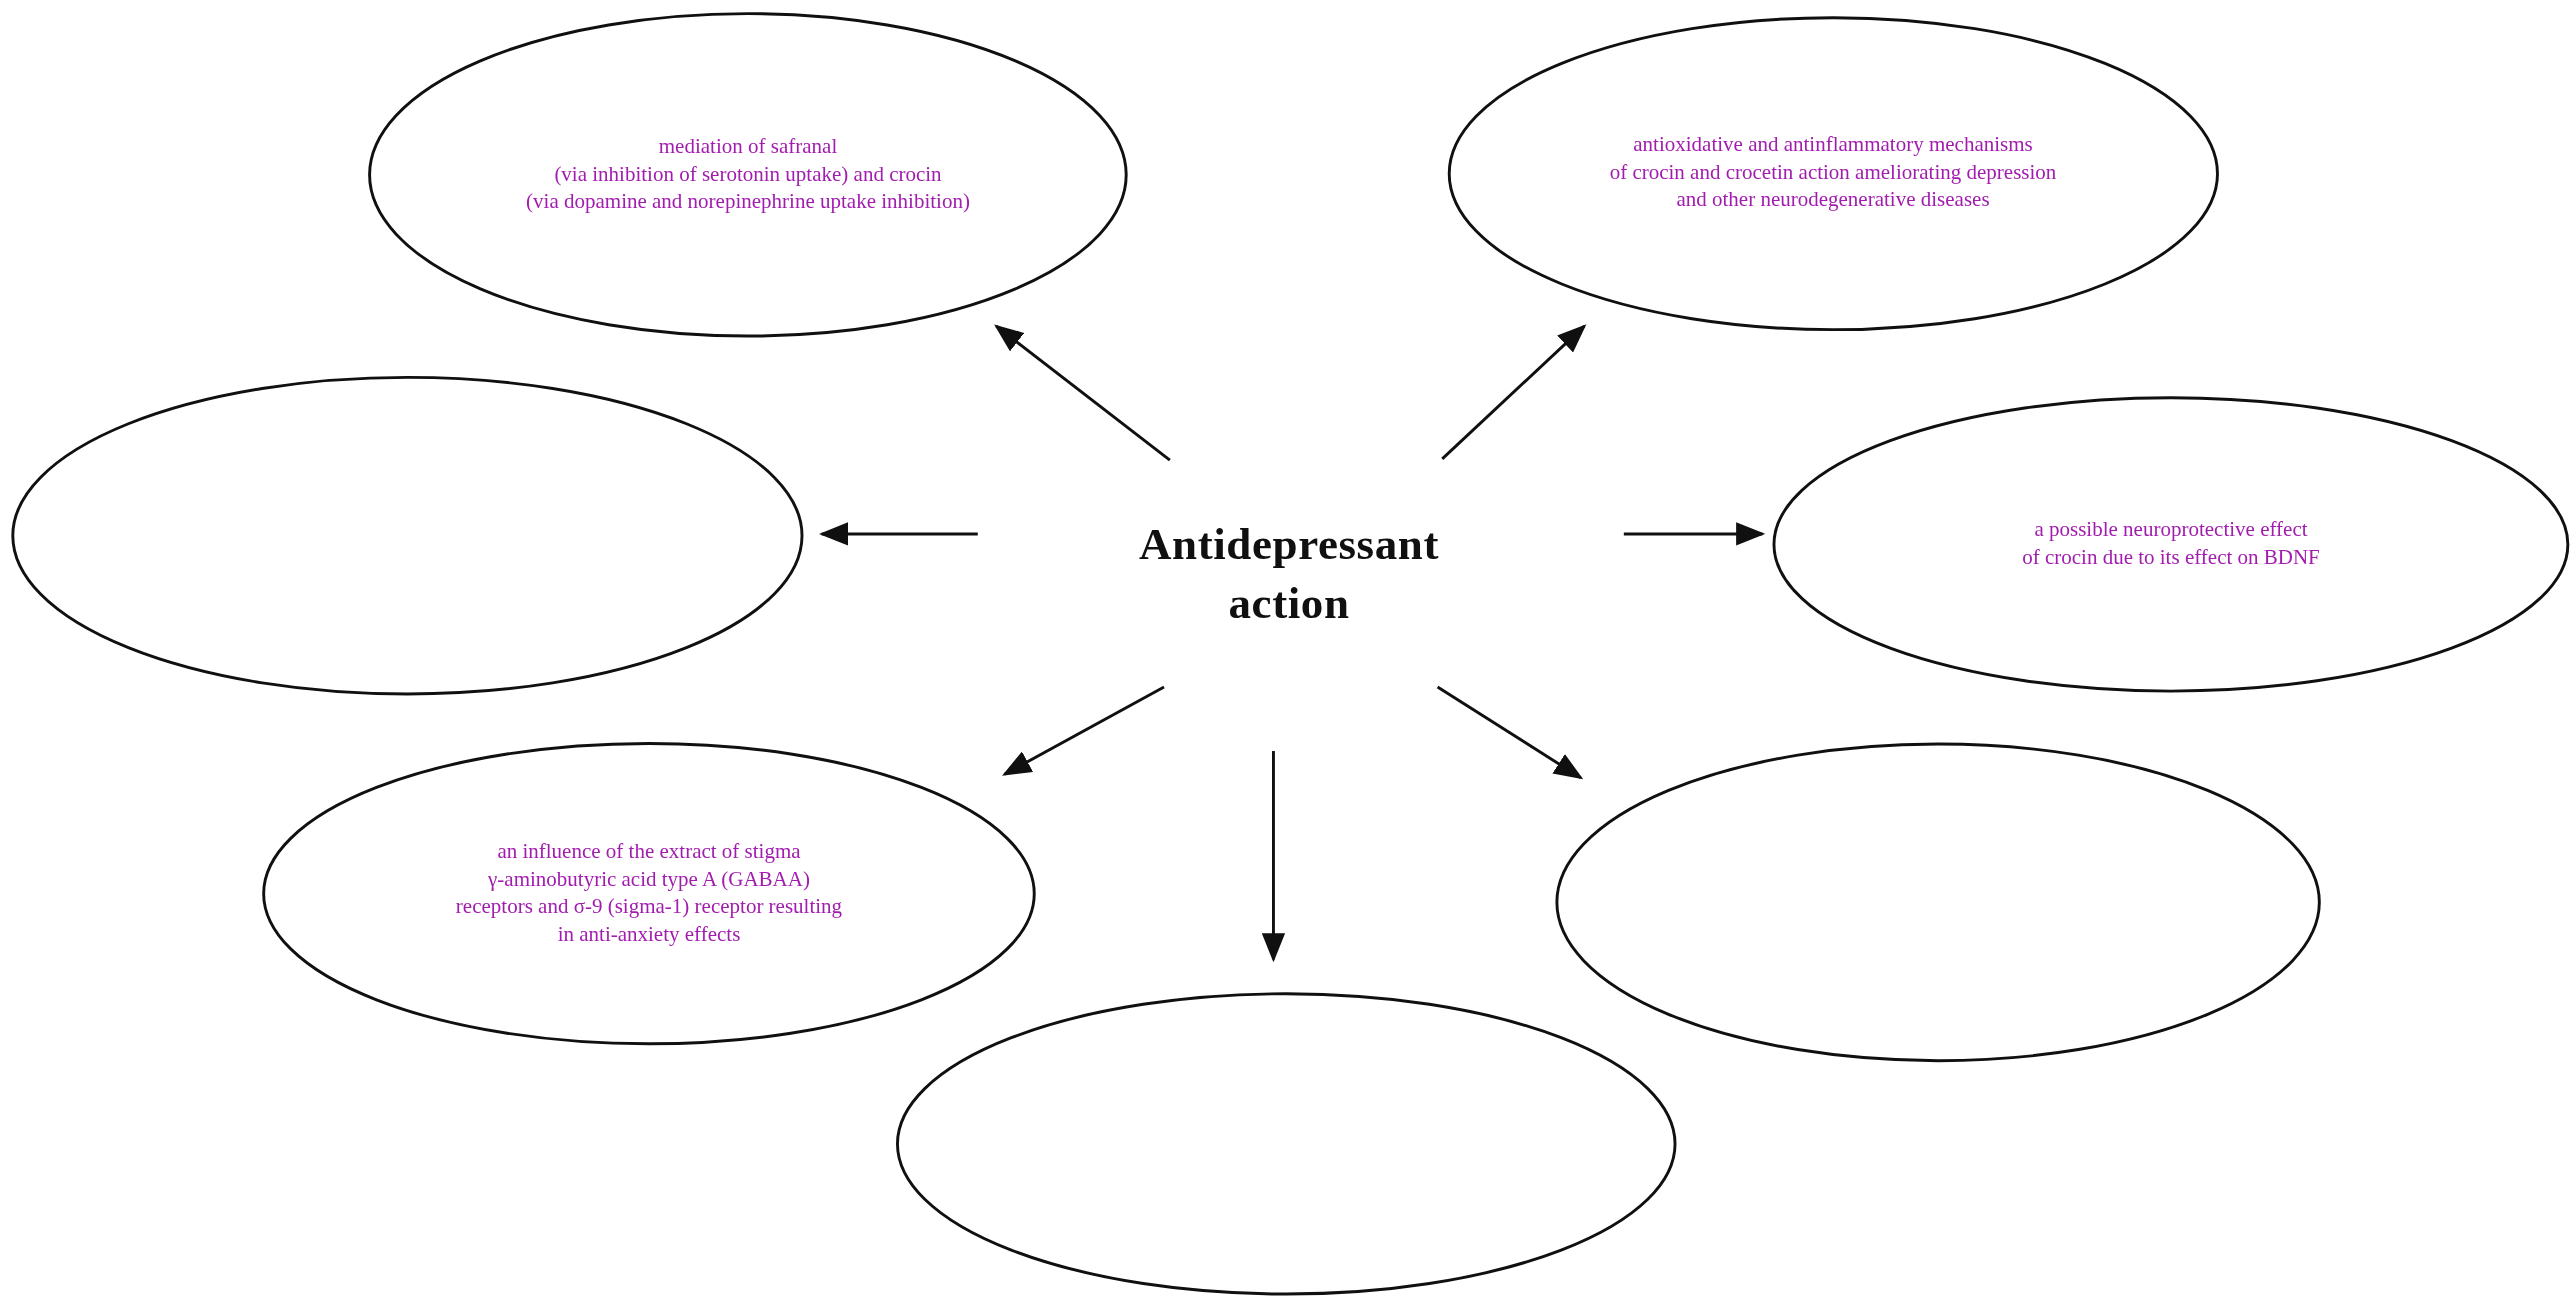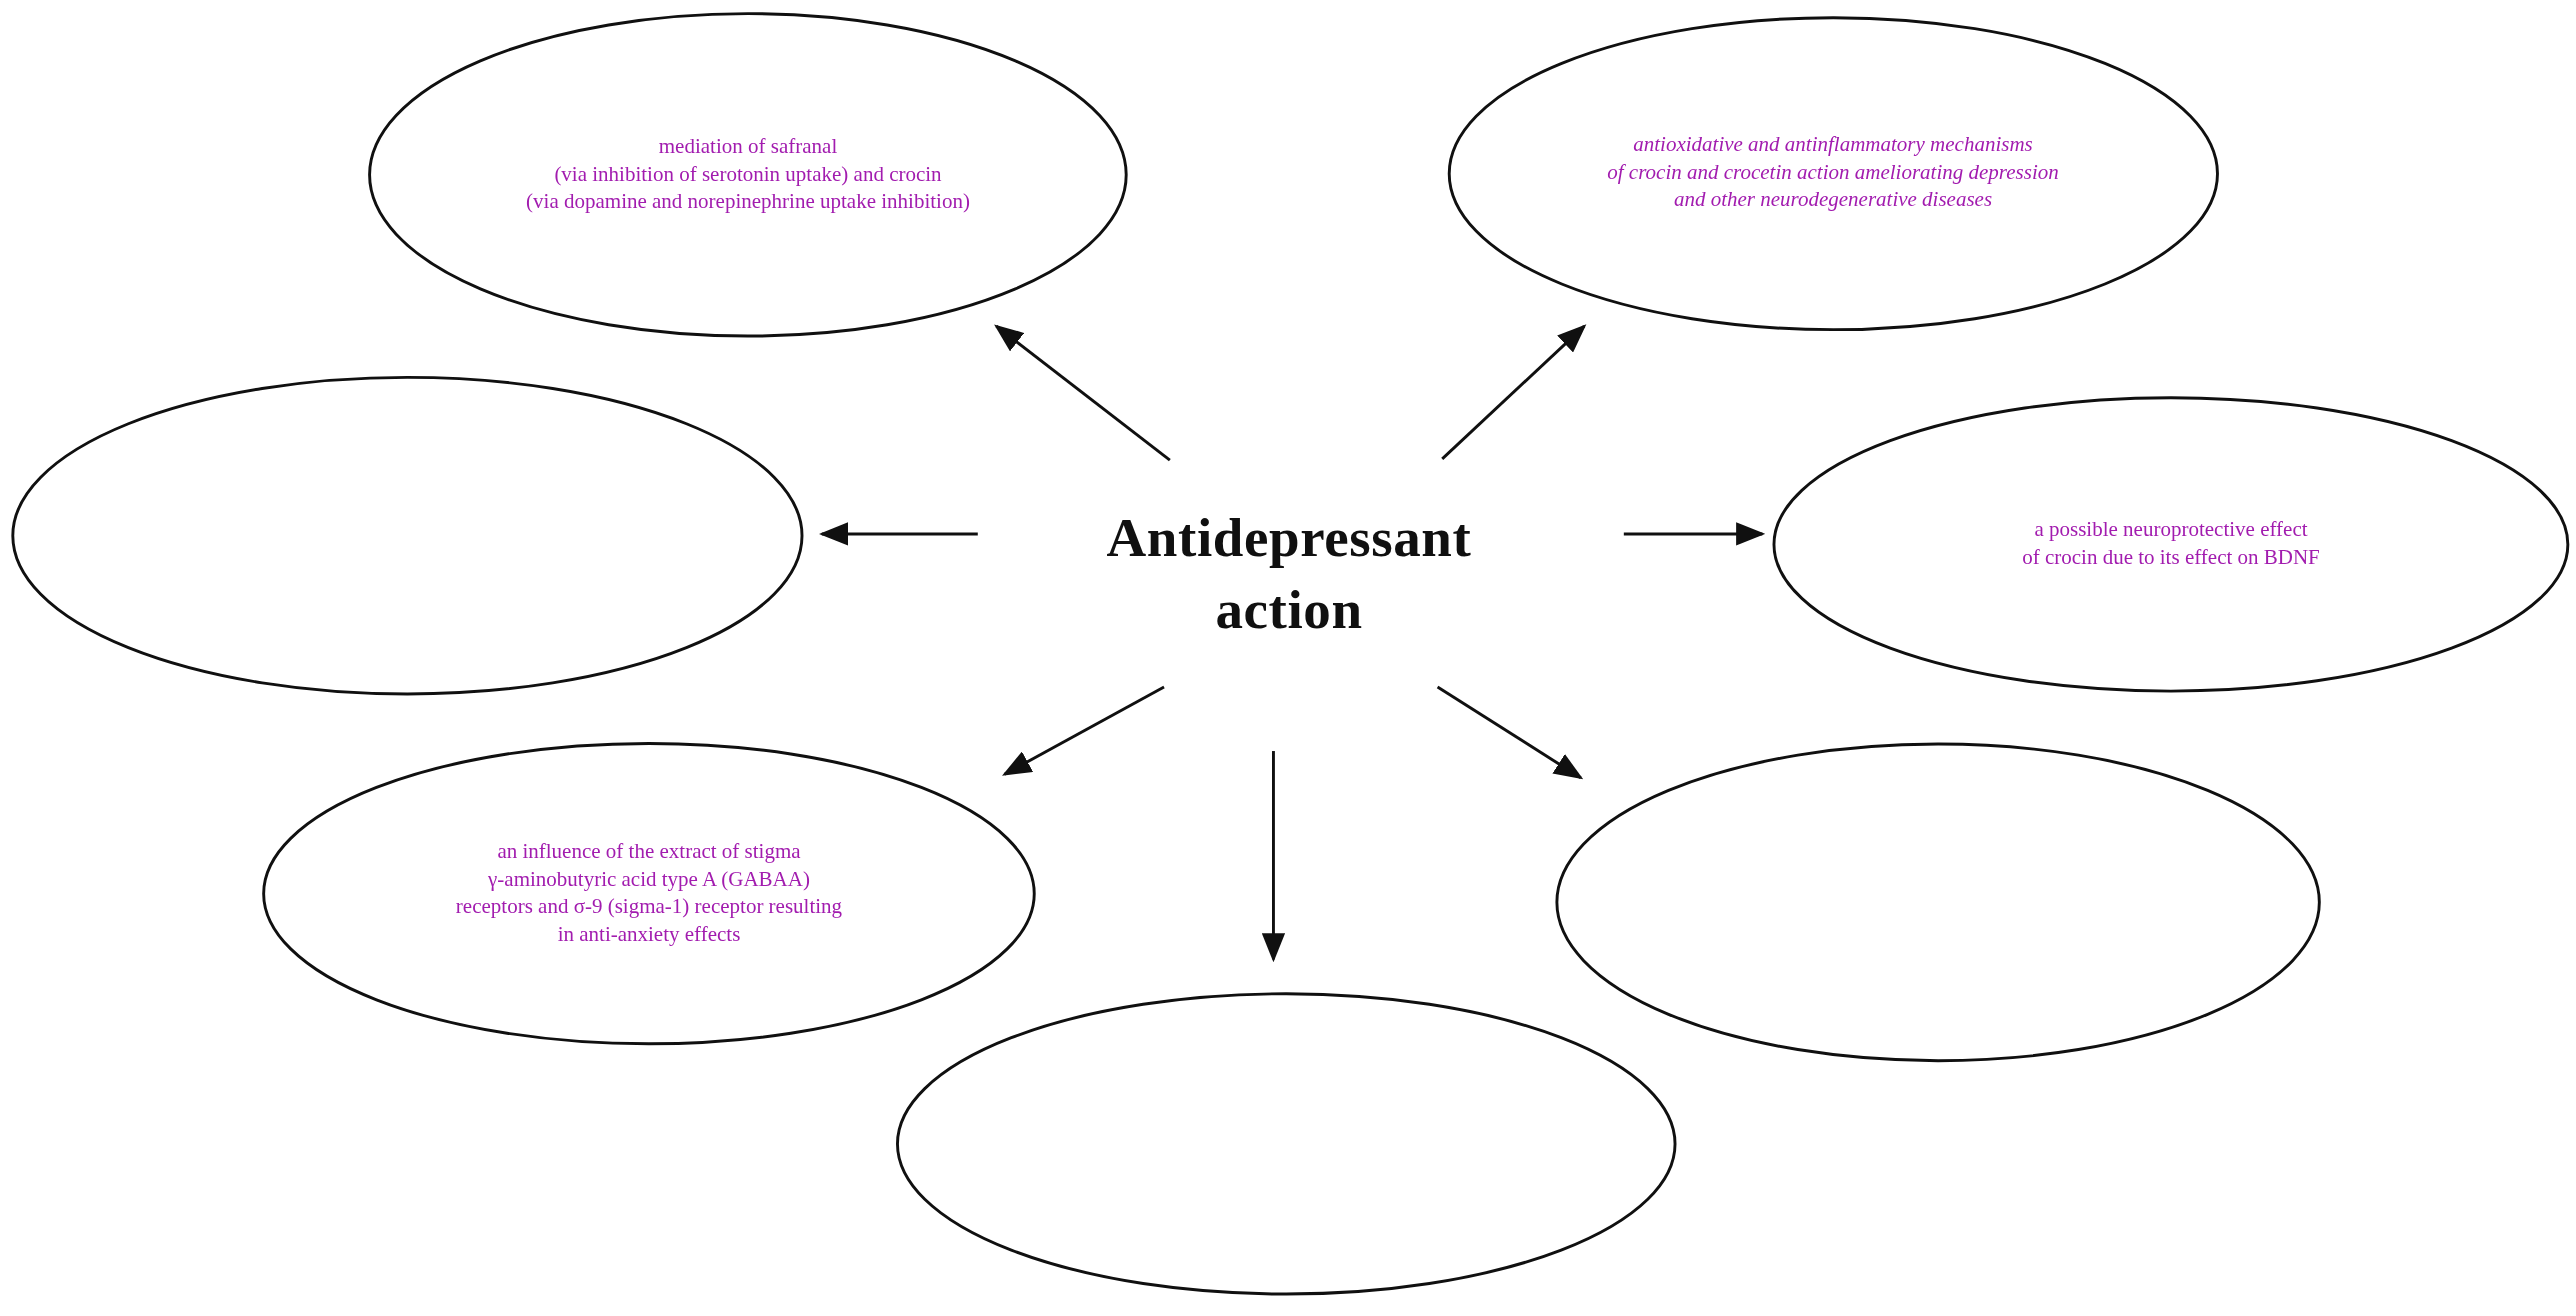--- a/index.html
+++ b/index.html
@@ -30,28 +30,28 @@
     white-space: pre-line;
     font-size: 21px;
     line-height: 1.32;
     color: #a21caf;
   }
   .title {
     position: absolute;
     transform: translate(-50%, -50%);
     text-align: center;
     white-space: pre-line;
-    font-size: 55px;
+    font-size: 45px;
     line-height: 1.30;
     font-weight: bold;
     color: #101010;
     letter-spacing: 0.6px;
   }
   .n-tl { left: 748px; top: 175px;  width: 774px; }
-  .n-tr { left: 1833px; top: 173px;  width: 780px; font-style: italic; }
+  .n-tr { left: 1833px; top: 173px;  width: 780px; }
   .n-l  { left: 407px;  top: 535px;  width: 629px; }
   .n-r  { left: 2171px; top: 544px;  width: 594px; }
   .n-bl { left: 649px; top: 893px; width: 698px; }
   .n-br { left: 1938px; top: 902px; width: 762px; }
   .n-bc { left: 1286px; top: 1144px; width: 675px; }
   .t-c  { left: 1289px; top: 573px;  width: 815px; }
 </style>
 </head>
 <body>
 

